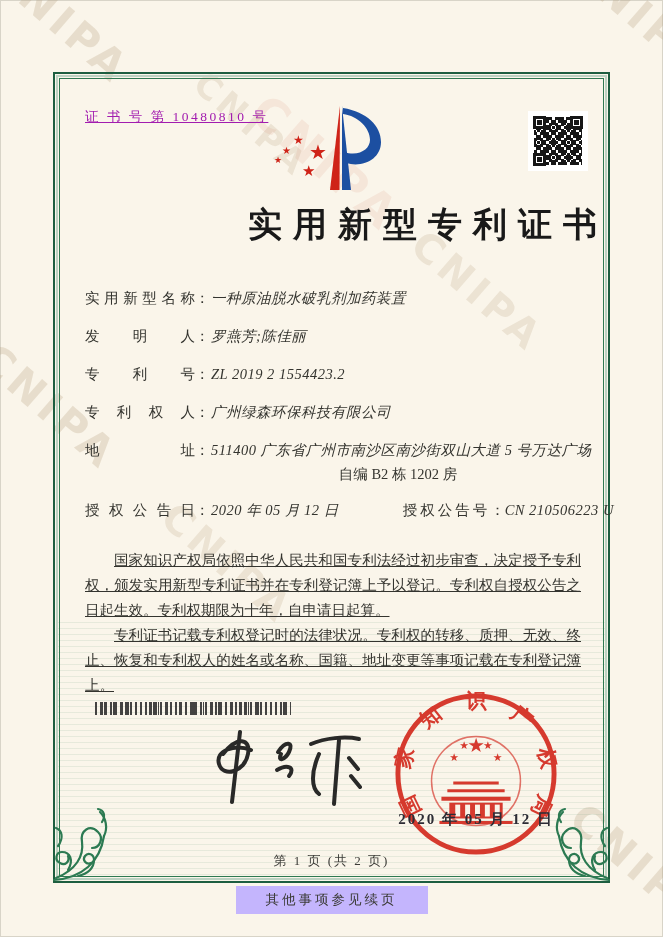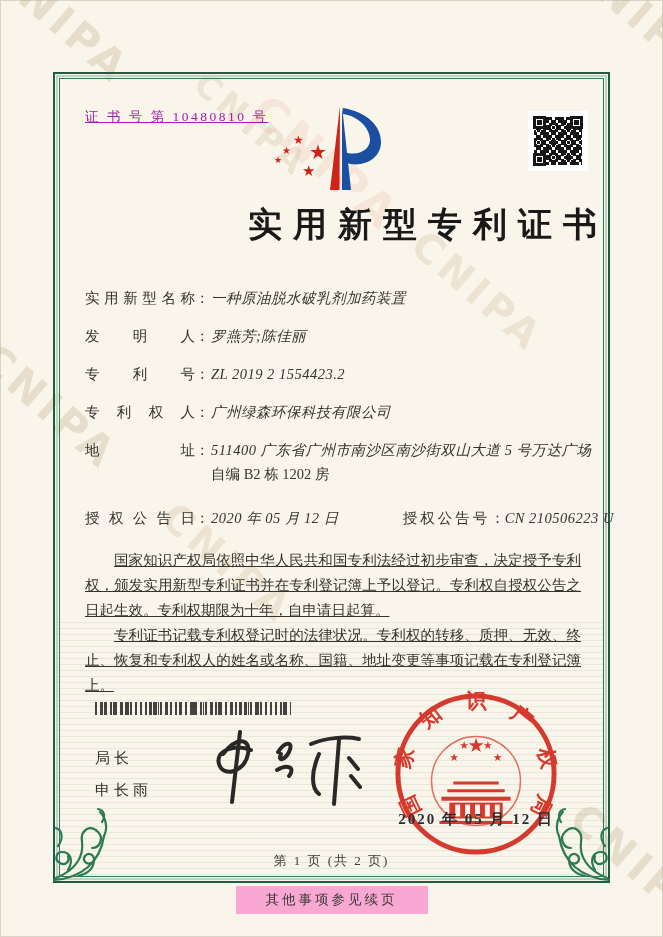--- a/index.html
+++ b/index.html
@@ -51,21 +51,21 @@
     position:absolute; left:0; right:0; top:128px; text-align:right;
     font-size:34px; font-weight:bold; letter-spacing:11px; color:#191919;
     text-indent:11px;
   }
   
   .fields{position:absolute; left:30px; top:214px; width:500px; font-size:14.5px; color:#34342f;}
   .frow{margin-bottom:16.5px; line-height:21.5px; white-space:nowrap;}
   .flabel{display:inline-block; width:110px; text-align:justify; text-align-last:justify; vertical-align:top;}
   .fcolon{display:inline-block; width:16px;}
   .fvalue{letter-spacing:0.5px;font-style:italic;}
-  .addr2{padding-left:126px; line-height:21.5px; margin-top:-14px; margin-bottom:22px;}
+  .addr2{padding-left:126px; line-height:21.5px; margin-top:-14px; margin-bottom:14px;text-align:center;}
   .grant-row .pair2{margin-left:64px;margin-top:12px;}
   .grant-row .flabel2{letter-spacing:3px;}
   
   .paras{position:absolute; left:30px; top:474px; width:496px; font-size:14.5px; line-height:25px; color:#34342f; text-align:justify;}
   .paras p{margin:0; text-indent:2em;text-decoration:underline;}
   
   .barcode{
     position:absolute; left:40px; top:628px; width:196px; height:13px; opacity:.88;
     background:
       repeating-linear-gradient(90deg,#2b2b2b 0 2px,transparent 2px 5px),
@@ -79,21 +79,21 @@
     position:absolute; left:330px; top:736px; width:182px; text-align:center;
     font-size:15px; letter-spacing:2px; color:#2c2c35; font-weight:bold;
   }
   .page-num{position:absolute; left:0; right:0; top:778px; text-align:center; font-size:13px; letter-spacing:2px; color:#3c3c38;}
   .flourish{position:absolute; width:86px; height:86px;}
   .flourish.bl{left:-7px; bottom:-5px;}
   .flourish.br{right:-7px; bottom:-5px; transform:scaleX(-1);}
   
   .footer-note{
     position:absolute; left:50%; transform:translateX(-50%); top:886px;
-    background:#f9a8d4; padding:5px 30px; z-index:3;
+    background:#c4b5fd; padding:5px 30px; z-index:3;
     font-size:13.5px; letter-spacing:3px; color:#3a3a35;
   }
 </style>
 </head>
 <body>
 
 <div class="page">
 
   <div class="wm" style="left:-22px; top:-4px; font-size:42px;">CNIPA</div>
   <div class="wm" style="left:556px; top:-10px; font-size:42px;">CNIPA</div>
@@ -153,24 +153,20 @@
       </div>
     </div>
 
     <div class="paras">
       <p>国家知识产权局依照中华人民共和国专利法经过初步审查，决定授予专利权，颁发实用新型专利证书并在专利登记簿上予以登记。专利权自授权公告之日起生效。专利权期限为十年，自申请日起算。</p>
       <p>专利证书记载专利权登记时的法律状况。专利权的转移、质押、无效、终止、恢复和专利权人的姓名或名称、国籍、地址变更等事项记载在专利登记簿上。</p>
     </div>
 
     <div class="barcode"></div>
 
-    <div class="signer">
-      <div>局长</div>
-      <div>申长雨</div>
-    </div>
 
     <svg class="signature" width="195" height="100" viewBox="0 0 195 100">
       <g fill="none" stroke="#181818" stroke-width="4" stroke-linecap="round" stroke-linejoin="round" opacity="0.92">
         <path d="M30,30 C44,12 58,14 55,30 C52,48 30,54 26,40 C22,26 42,20 58,26"></path>
         <path d="M47,8 L39,78"></path>
         <path d="M85,28 C93,16 101,18 96,28 C92,36 84,38 88,30"></path>
         <path d="M84,46 C94,40 103,43 96,52"></path>
         <path d="M118,20 C132,14 152,12 166,15"></path>
         <path d="M126,30 C118,48 118,64 126,70"></path>
         <path d="M146,16 L141,80"></path>

